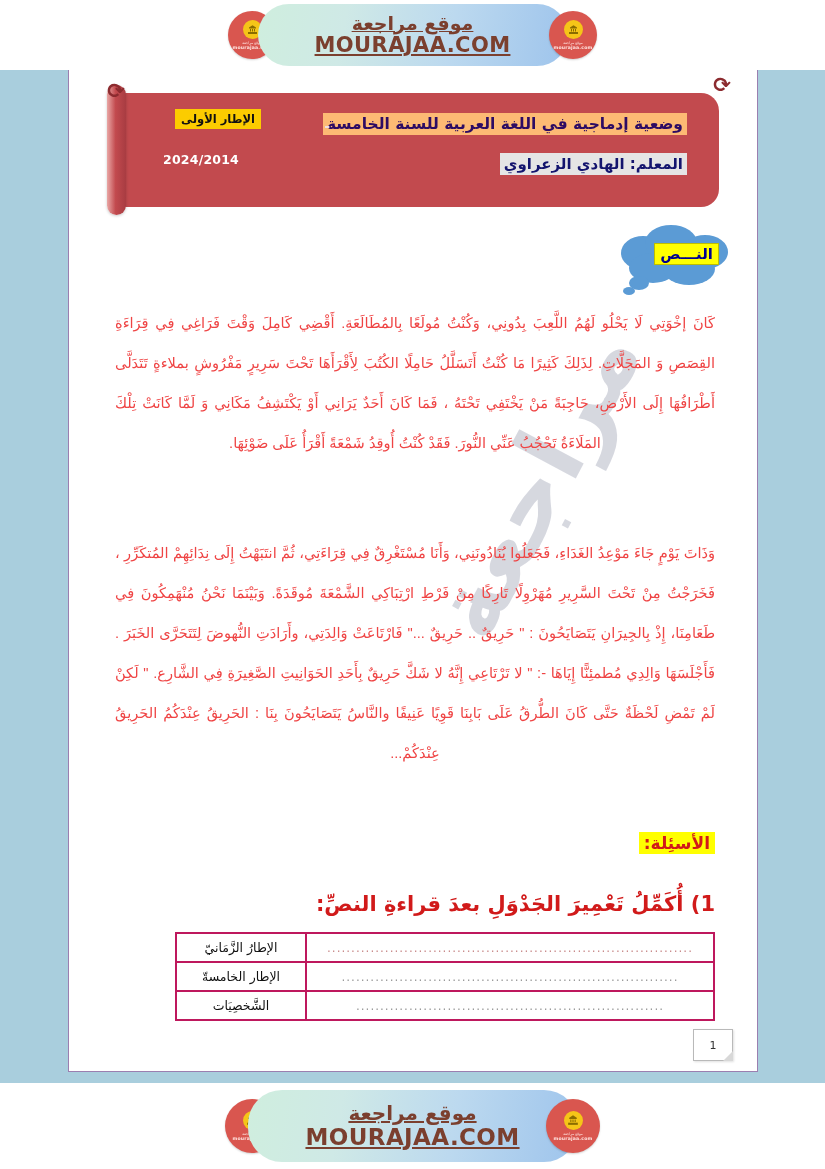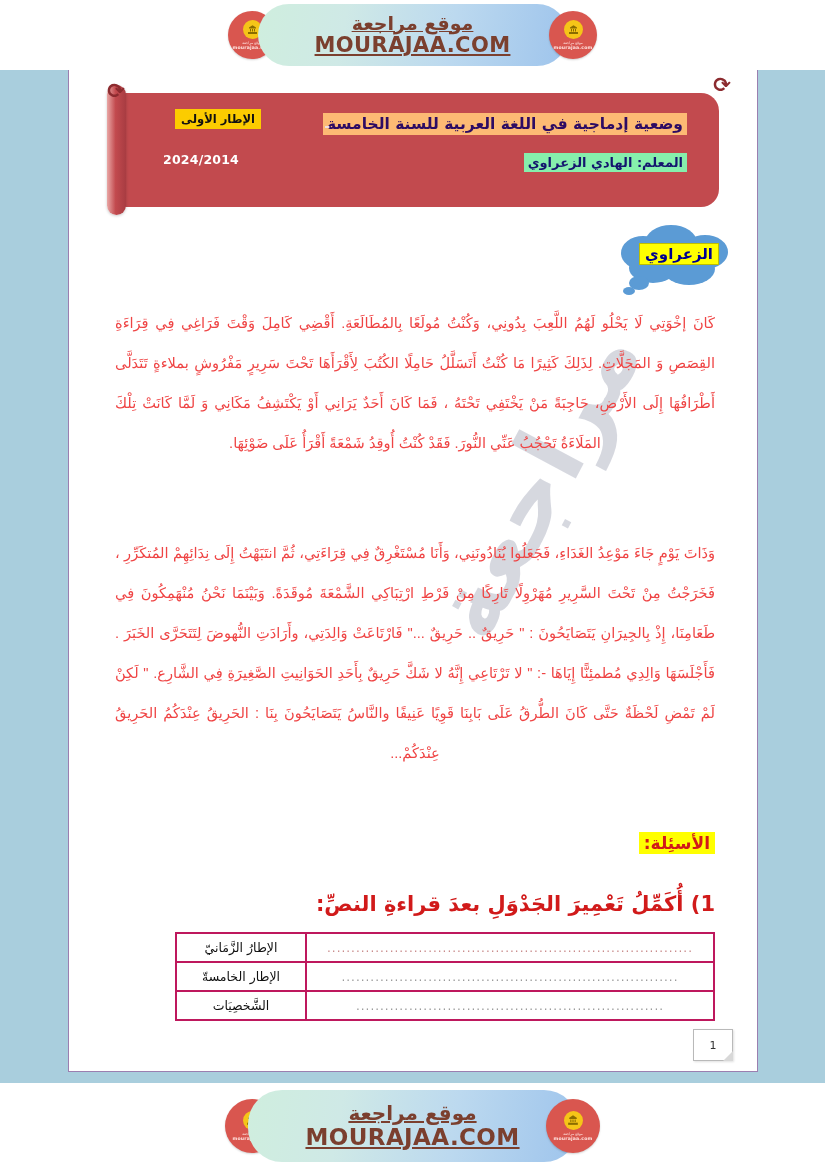--- a/index.html
+++ b/index.html
@@ -120,22 +120,22 @@
     color:#f0dede;font-size:14px;font-weight:bold;
   }
   .hdr-unit{
     position:absolute;right:466px;top:24px;
     background:#fccc00;color:#111111;
     font-size:11.5px;font-weight:bold;
     padding:3px 6px;white-space:nowrap;
   }
   .hdr-teacher{
     position:absolute;right:40px;top:68px;
-    background:#86efac;color:#14156e;
-    font-size:13px;font-weight:bold;
+    background:#e5e5e5;color:#14156e;
+    font-size:15px;font-weight:bold;
     padding:2px 4px;white-space:nowrap;text-align:center;
   }
   .hdr-year{
     position:absolute;right:488px;top:67px;
     color:#ffffff;font-size:12.5px;font-weight:bold;
     direction:ltr;letter-spacing:.2px;
   }
 
   
   .bubble{
@@ -270,21 +270,21 @@
         <g fill="#5b9bd5">
           <ellipse cx="34" cy="30" rx="22" ry="17"></ellipse>
           <ellipse cx="62" cy="20" rx="26" ry="18"></ellipse>
           <ellipse cx="96" cy="29" rx="23" ry="17"></ellipse>
           <ellipse cx="44" cy="45" rx="24" ry="15"></ellipse>
           <ellipse cx="80" cy="46" rx="26" ry="16"></ellipse>
           <ellipse cx="30" cy="60" rx="10" ry="7"></ellipse>
           <ellipse cx="20" cy="68" rx="6" ry="4"></ellipse>
         </g>
       </svg>
-      <div class="bubble-label">الزعراوي</div>
+      <div class="bubble-label">النـــص</div>
     </div>
 
     <div class="para p1">كَانَ إخْوَتِي لَا يَحْلُو لَهُمُ اللَّعِبَ بِدُونِي، وَكُنْتُ مُولَعًا بِالمُطَالَعَةِ. أَقْضِي كَامِلَ وَقْتَ فَرَاغِي فِي قِرَاءَةِ القِصَصِ وَ المَجَلَّاتِ. لِذَلِكَ كَثِيرًا مَا كُنْتُ أَتَسَلَّلُ حَامِلًا الكُتُبَ لِأَقْرَأَهَا تَحْتَ سَرِيرٍ مَفْرُوشٍ بملاءةٍ تَتَدَلَّى أَطْرَافُهَا إِلَى الأَرْضِ، حَاجِبَةً مَنْ يَخْتَفِي تَحْتَهُ ، فَمَا كَانَ أَحَدٌ يَرَانِي أَوْ يَكْتَشِفُ مَكَانِي وَ لَمَّا كَانَتْ تِلْكَ المَلَاءَةُ تَحْجُبُ عَنِّي النُّورَ. فَقَدْ كُنْتُ أُوقِدُ شَمْعَةً أَقْرَأُ عَلَى ضَوْئِهَا.</div>
     <div class="para p2">وَذَاتَ يَوْمٍ جَاءَ مَوْعِدُ الغَدَاءِ، فَجَعَلُوا يُنَادُونَنِي، وَأَنَا مُسْتَغْرِقٌ فِي قِرَاءَتِي، ثُمَّ انتَبَهْتُ إِلَى نِدَائِهِمْ المُتكَرِّرِ ، فَخَرَجْتُ مِنْ تَحْتَ السَّرِيرِ مُهَرْوِلًا تَارِكًا مِنْ فَرْطِ ارْتِبَاكِي الشَّمْعَةَ مُوقَدَةً. وَبَيْنَمَا نَحْنُ مُنْهَمِكُونَ فِي طَعَامِنَا، إِذْ بِالجِيرَانِ يَتَصَايَحُونَ : " حَرِيقٌ .. حَرِيقٌ ..." فَارْتَاعَتْ وَالِدَتِي، وأَرَادَتِ النُّهوضَ لِتَتَحَرَّى الخَبَرَ . فَأَجْلَسَهَا وَالِدِي مُطمئِنًّا إِيَاهَا -: " لا تَرْتَاعِي إِنَّهُ لا شَكَّ حَرِيقٌ بِأَحَدِ الحَوَانِيتِ الصَّغِيرَةِ فِي الشَّارِع. " لَكِنْ لَمْ تَمْضِ لَحْظَةٌ حَتَّى كَانَ الطُّرقُ عَلَى بَابِنَا قَوِيًا عَنِيفًا والنَّاسُ يَتَصَايَحُونَ بِنَا : الحَرِيقُ عِنْدَكُمُ الحَرِيقُ عِنْدَكُمْ...</div>
 
     <div class="q-heading">الأسئِلة:</div>
     <div class="q-one">1) أُكَمِّلُ تَعْمِيرَ الجَدْوَلِ بعدَ قراءةِ النصِّ:</div>
 
     <table class="tbl">
       <tbody>

